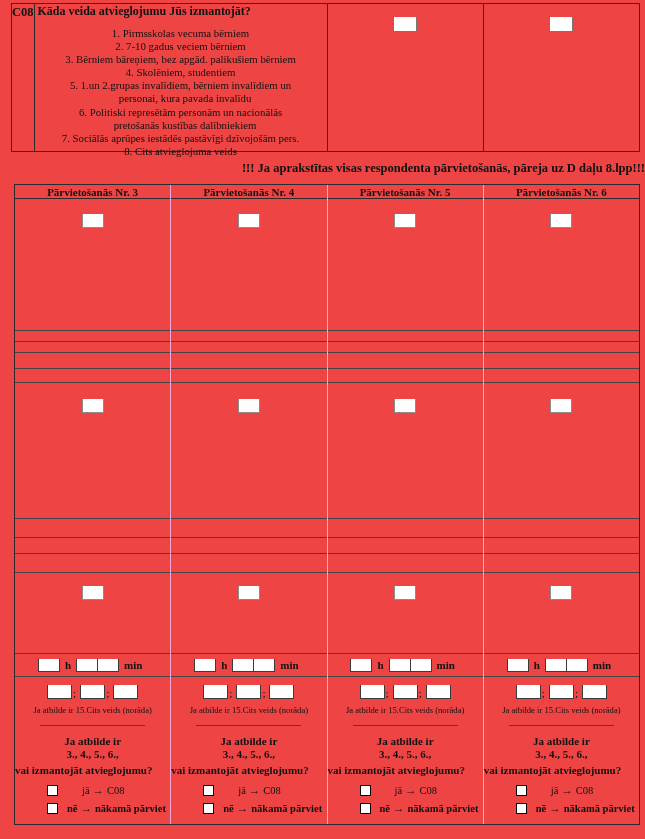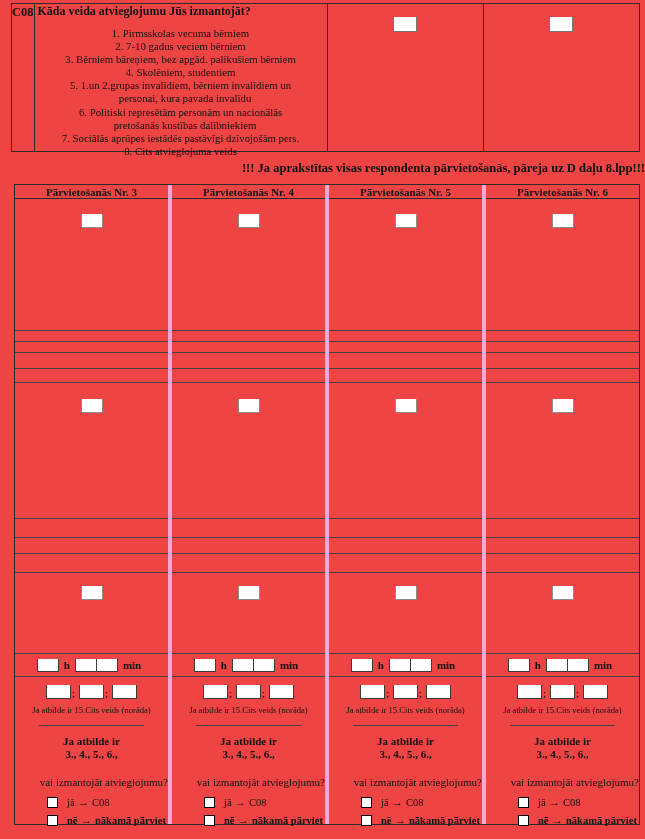--- a/index.html
+++ b/index.html
@@ -28,44 +28,44 @@
   .obox.joined { margin-left:-1px; }
 
   
   .instruction { position:absolute; left:0; top:161px; width:100%; text-align:right;
                  font-weight:bold; font-size:12.5px; }
 
   
   .trips { position:absolute; left:14px; top:184px; width:626px; height:641px;
            display:flex; border:1px solid #2b2b2b; }
   .tcol { flex:1 1 0; display:flex; flex-direction:column; }
-  .tcol + .tcol { border-left:4px solid #f9a8d4; }
+  .tcol + .tcol { border-left:1px solid #f9a8d4; }
   .tcell { border-bottom:1px solid #444; }
   .tcell:last-child { border-bottom:none; }
   .hcell { height:14px; text-align:center; font-weight:bold; font-size:11px; line-height:14px;
            border-bottom:1px solid #2b2b2b; }
   .tall { display:flex; justify-content:center; align-items:flex-start; }
   .tall1 { height:132px; padding-top:15px; }
   .tall2 { height:136px; padding-top:16px; }
   .tall3 { height:81px;  padding-top:13px; }
   .t11 { height:11px; } .t16 { height:16px; } .t14 { height:14px; } .t19 { height:19px; }
 
   .timecell { height:23px; display:flex; align-items:center; justify-content:center; }
   .timecell .unit { font-weight:bold; font-size:11px; margin:0 5px; }
 
   .bottomcell { height:147px; }
   .semirow { display:flex; align-items:flex-end; justify-content:center; margin-top:8px; }
   .semirow .semi { font-size:11px; line-height:11px; margin:0 4px 0 1px; }
   .note { text-align:center; font-size:8.6px; margin-top:6px; white-space:nowrap; }
   .writeline { width:105px; margin:10px auto 0 auto; border-top:1px solid #444; height:0; }
   .cond { text-align:center; font-weight:bold; font-size:11px; line-height:12.5px; }
   .cond1 { margin-top:9px; }
-  .condq { text-align:right; font-weight:normal; font-size:11px; margin-top:16px; white-space:nowrap; }
+  .condq { text-align:left; font-weight:bold; font-size:11px; margin-top:4px; white-space:nowrap; }
   .choice { display:flex; align-items:center; margin-left:32px; height:14px; }
-  .choice1 { margin-top:7px; } .choice2 { margin-top:4px;font-weight:bold; }
+  .choice1 { margin-top:7px;gap:15px; } .choice2 { margin-top:4px;font-weight:bold; }
   .cb { flex:0 0 auto; width:11px; height:11px; border:1.6px solid #000; background:#fff; }
   .ctext { font-size:10.5px; margin-left:9px; white-space:nowrap; }
   .ctext .arrow { font-size:11.5px; margin:0 3px; }
 </style>
 </head>
 <body>
 
 <div class="page">
 
   <div class="top-table">

